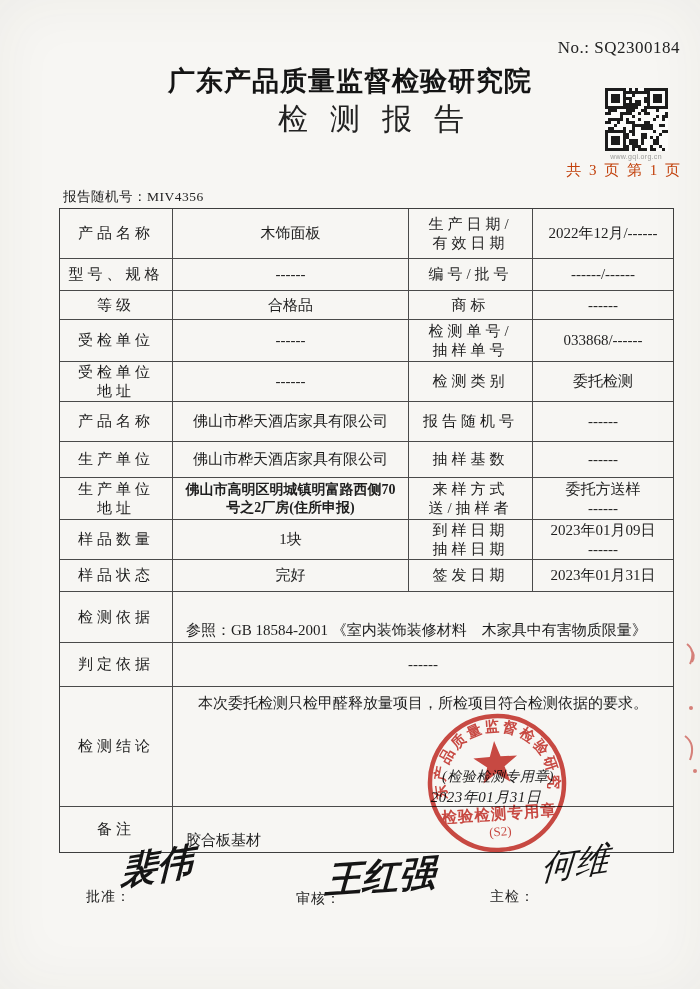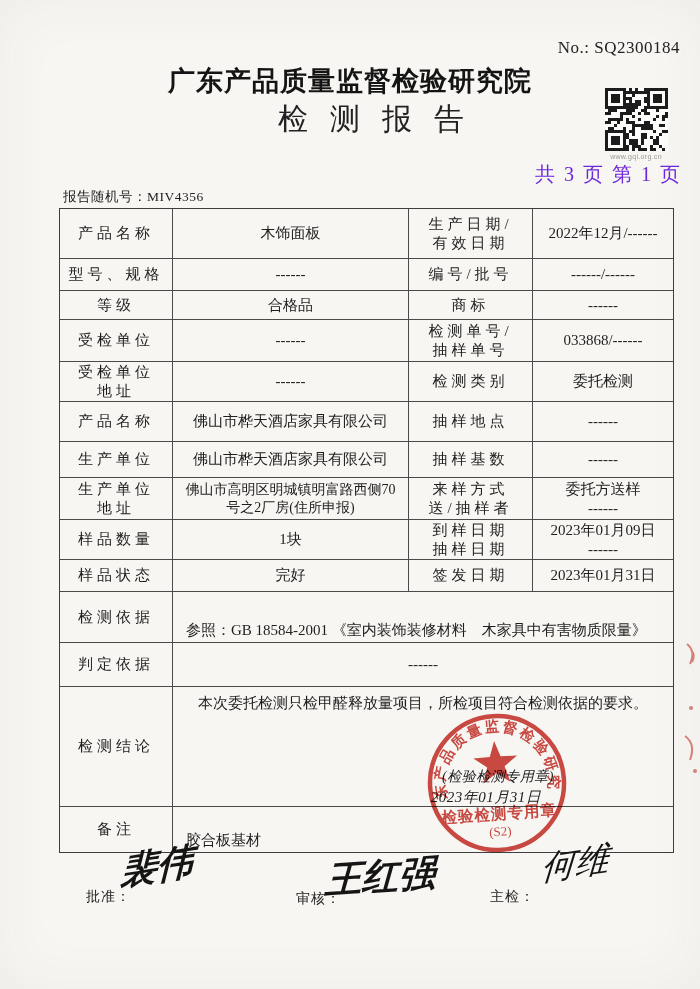--- a/index.html
+++ b/index.html
@@ -34,21 +34,21 @@
   .qr-box{
     position:absolute;top:88px;left:601px;width:70px;text-align:center;
   }
   .qr-box svg{display:block;margin:0 auto;background:#fbfbfa;}
   .qr-caption{
     font-size:7px;color:#9a9a98;letter-spacing:0.3px;margin-top:2px;
     font-family:"Liberation Sans","DejaVu Sans",sans-serif;
   }
   .page-indicator{
     position:absolute;top:161px;right:18px;
-    font-size:20px;letter-spacing:2px;color:#6d28d9;
+    font-size:15px;letter-spacing:2px;color:#c2410c;
   }
   .random-no{
     position:absolute;top:188px;left:63px;
     font-size:13.5px;letter-spacing:0.5px;color:#222;
   }
   
   #report-table{
     position:absolute;left:59px;top:208px;
     display:grid;
     grid-template-columns:113px 236px 124px 140px;
@@ -406,42 +406,42 @@
       <div class="cell" style="grid-area: 5 / 4 / auto / span 1; border-right: none;">
         <div>委托检测</div>
       </div>
       <div class="cell lbl" style="grid-area: 6 / 1 / auto / span 1;">
         <div>产品名称</div>
       </div>
       <div class="cell" style="grid-area: 6 / 2 / auto / span 1;">
         <div>佛山市桦天酒店家具有限公司</div>
       </div>
       <div class="cell lbl" style="grid-area: 6 / 3 / auto / span 1;">
-        <div>抽样地点</div>
+        <div>报告随机号</div>
       </div>
       <div class="cell" style="grid-area: 6 / 4 / auto / span 1; border-right: none;">
         <div>------</div>
       </div>
       <div class="cell lbl" style="grid-area: 7 / 1 / auto / span 1;">
         <div>生产单位</div>
       </div>
       <div class="cell" style="grid-area: 7 / 2 / auto / span 1;">
         <div>佛山市桦天酒店家具有限公司</div>
       </div>
       <div class="cell lbl" style="grid-area: 7 / 3 / auto / span 1;">
         <div>抽样基数</div>
       </div>
       <div class="cell" style="grid-area: 7 / 4 / auto / span 1; border-right: none;">
         <div>------</div>
       </div>
       <div class="cell lbl" style="grid-area: 8 / 1 / auto / span 1;">
         <div>生产单位</div>
         <div>地址</div>
       </div>
-      <div class="cell addr" style="grid-area: 8 / 2 / auto / span 1;">
+      <div class="cell addr" style="grid-area: 8 / 2 / auto / span 1; font-weight: bold;">
         <div>佛山市高明区明城镇明富路西侧70</div>
         <div>号之2厂房(住所申报)</div>
       </div>
       <div class="cell lbl" style="grid-area: 8 / 3 / auto / span 1;">
         <div>来样方式</div>
         <div>送/抽样者</div>
       </div>
       <div class="cell" style="grid-area: 8 / 4 / auto / span 1; border-right: none;">
         <div>委托方送样</div>
         <div>------</div>

